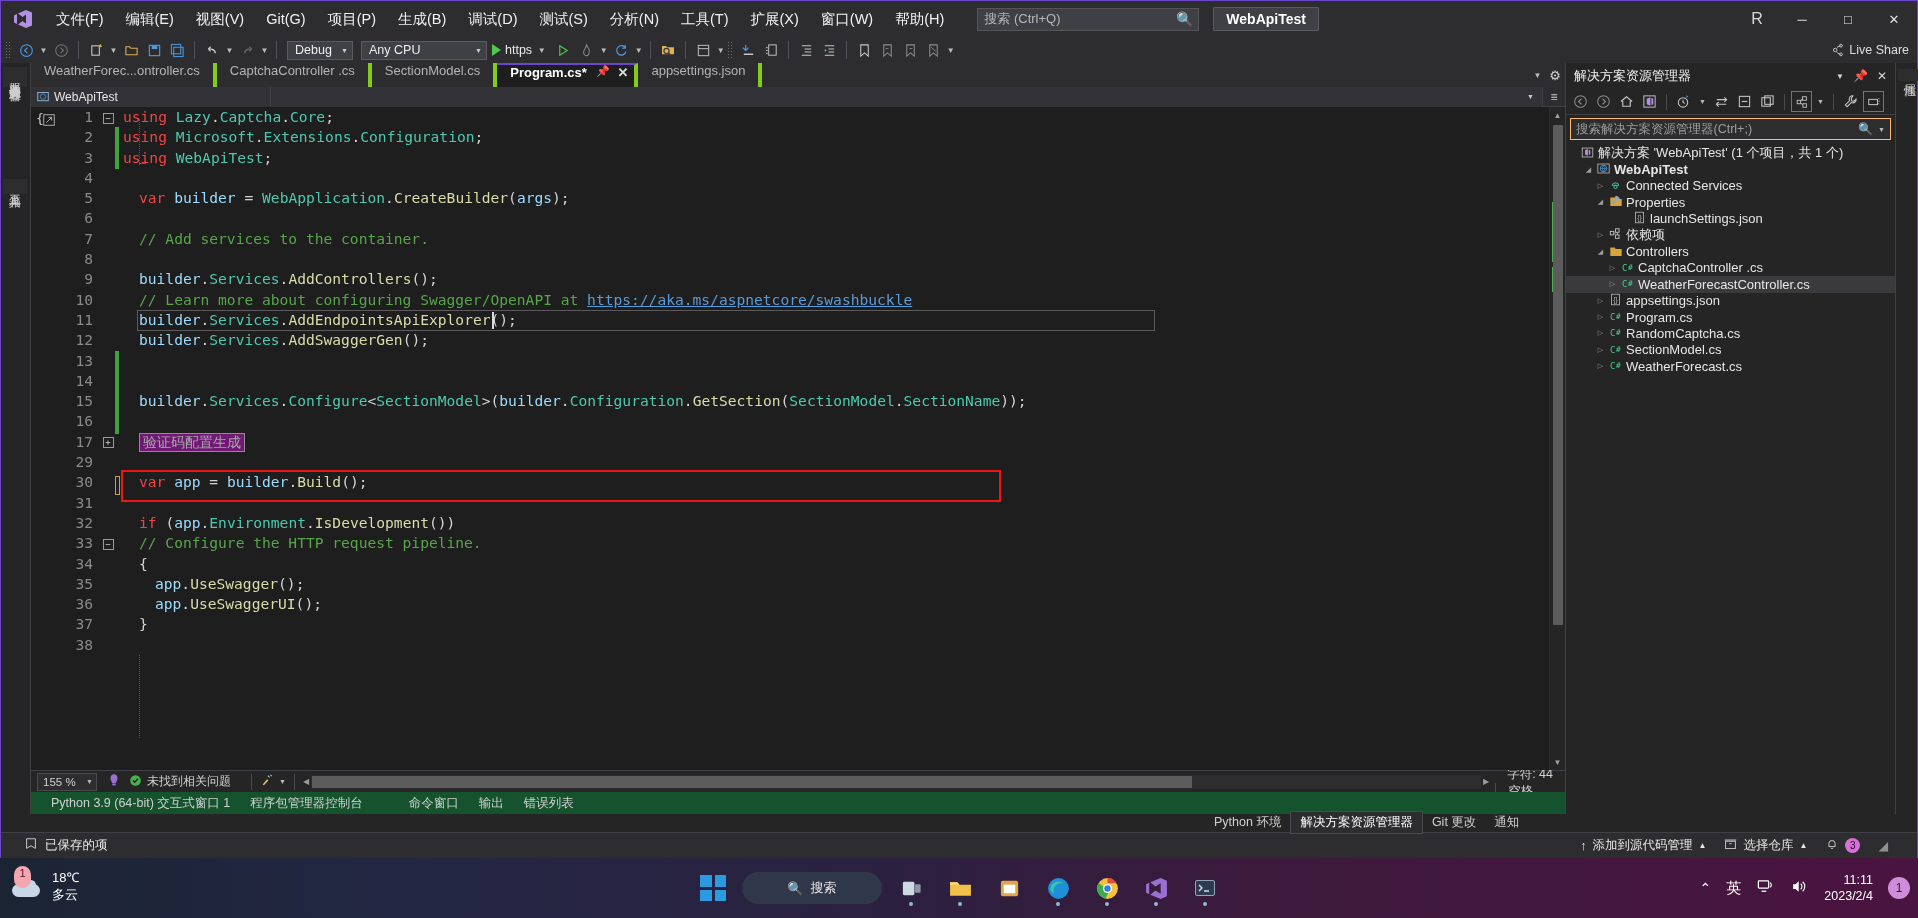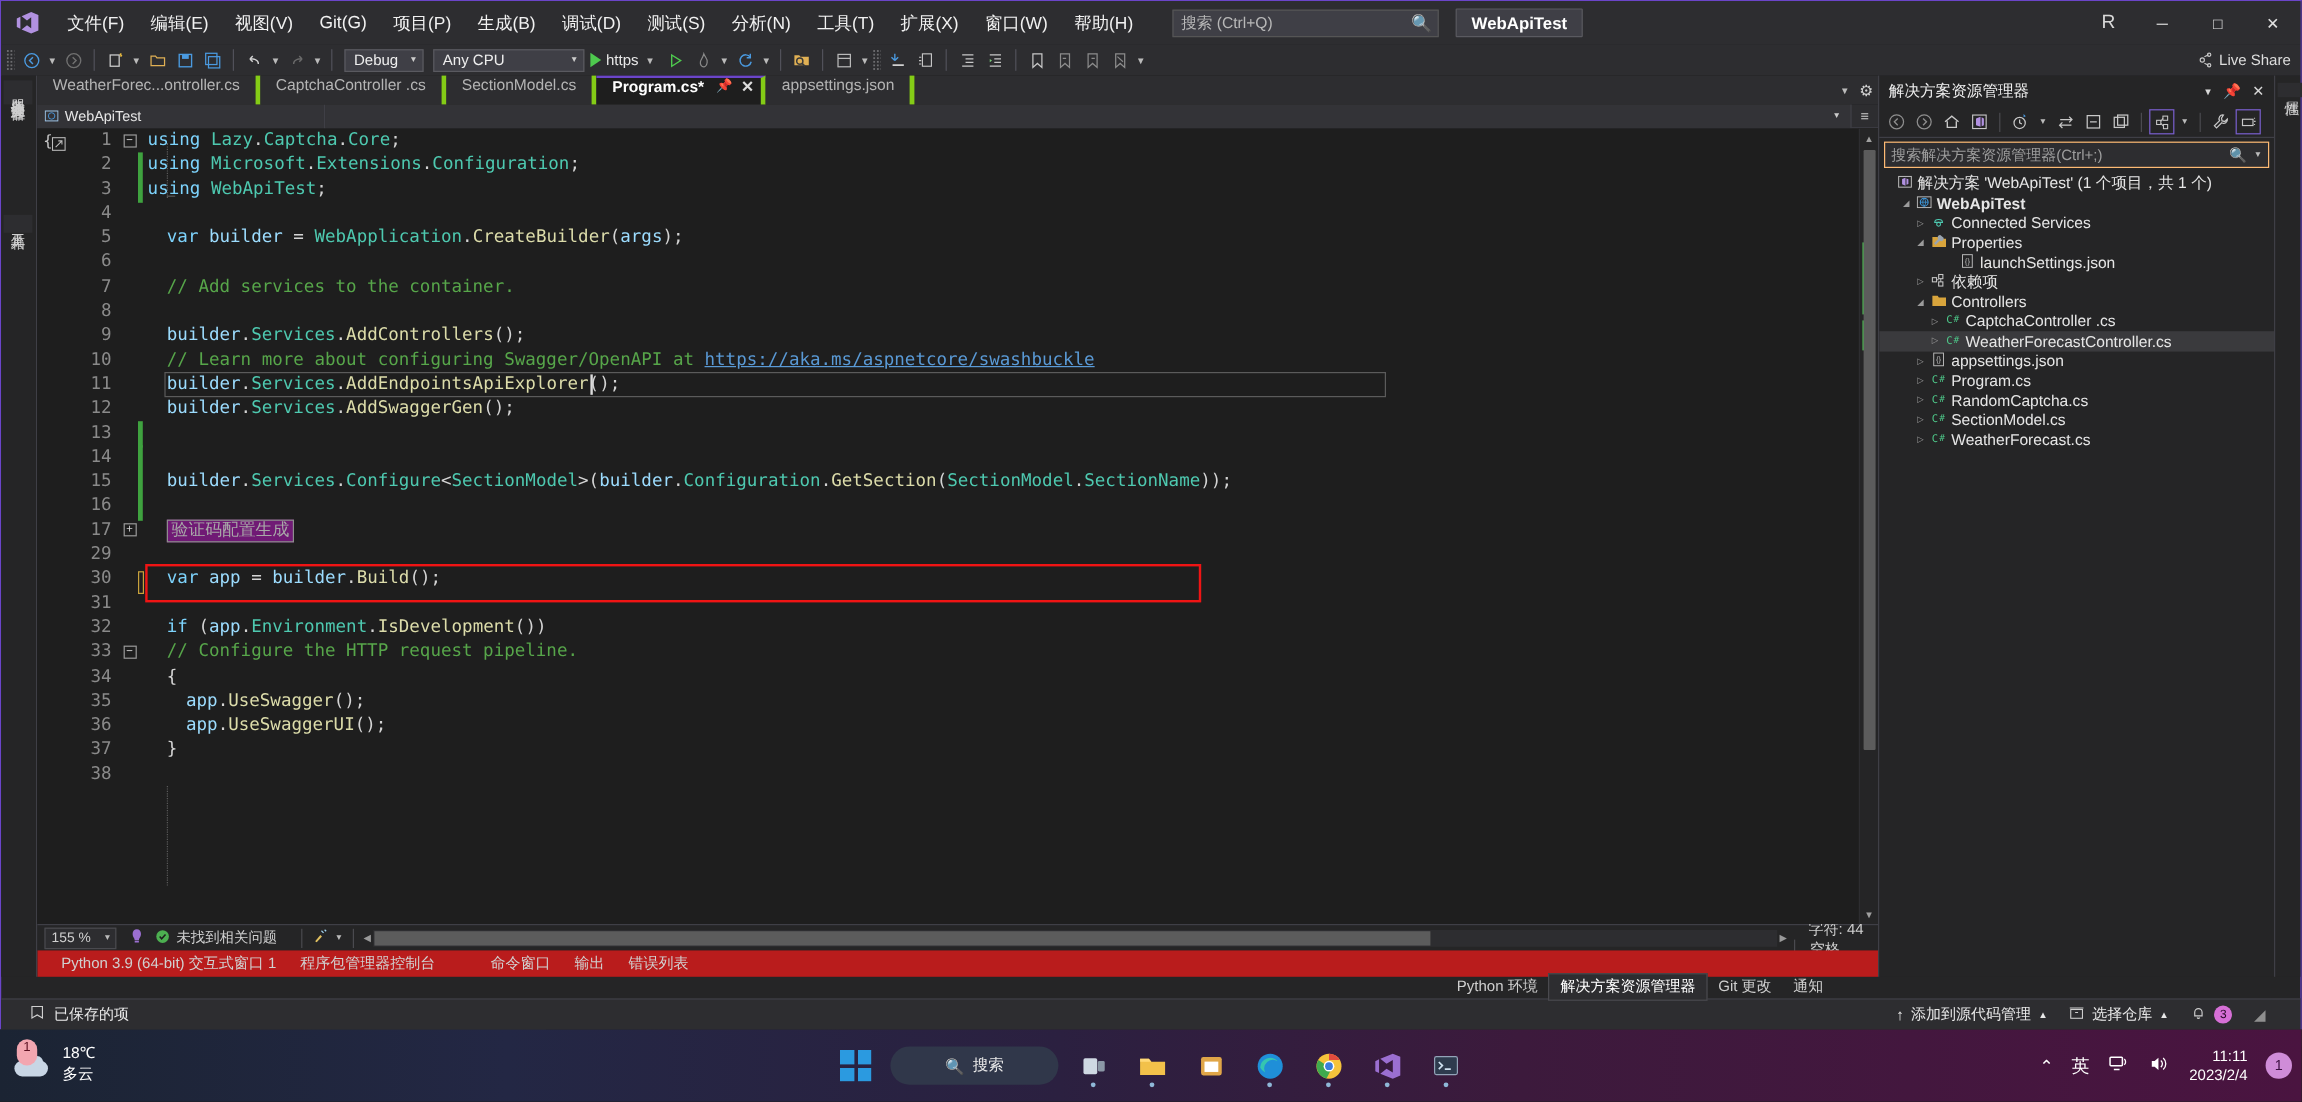--- a/index.html
+++ b/index.html
@@ -72,21 +72,21 @@
   .nb-split { width:22px; display:flex; align-items:center; justify-content:center; color:#ccc; font-size:12px; }
 
   .code-wrap { flex:1; display:flex; position:relative; overflow:hidden; background:#1e1e1e; }
   .code-scroll { flex:1; display:flex; position:relative; }
   .glyph-col { width:26px; background:#1e1e1e; position:relative; }
   .num-col { width:44px; text-align:right; padding-right:8px; color:#8a8a8a; }
   .fold-col { width:14px; }
   .ln { height:20.3px; line-height:20.3px; }
   .codefont { font-family:"DejaVu Sans Mono","Liberation Mono",monospace; font-size:14.6px; }
   .codetext { position:relative; flex:1; }
-  .c-kw   { color:#7dd3fc; }
+  .c-kw   { color:#ef4444; }
   .c-type { color:#4ec9b0; }
   .c-fn   { color:#dcdcaa; }
   .c-var  { color:#9cdcfe; }
   .c-cmt  { color:#57a64a; }
   .c-pun  { color:#d4d4d4; }
   .c-link { color:#5a9ad6; text-decoration:underline; }
   .changebar { position:absolute; left:0; width:4px; background:#3fa23f; }
   .foldbox { display:inline-block; width:11px; height:11px; border:1px solid #9a9a9a; color:#cfcfcf;
              font-size:9px; line-height:9px; text-align:center; vertical-align:middle; background:#1e1e1e; }
   .redbox { position:absolute; border:2.5px solid #f01414; pointer-events:none; }
@@ -106,21 +106,21 @@
               font-size:12px; color:#d0d0d0; }
   .zoomsel { width:60px; height:18px; background:#2d2d30; border:1px solid #4a4a4f; display:flex;
              align-items:center; justify-content:space-between; padding:0 3px 0 5px; margin-left:6px; font-size:11.5px; }
   .es-sep { width:1px; height:16px; background:#4a4a4f; margin:0 8px; }
   .hscroll { flex:1; height:14px; background:#2d2d30; margin:0 2px; position:relative; }
   .hscroll .hthumb { position:absolute; top:1px; height:12px; background:#5c5c5c; }
   .es-right { display:flex; align-items:flex-start; gap:0px; margin-left:auto;flex-direction:column; }
   .es-cell { padding:0 12px; font-size:12.5px; }
   .es-cell.bx { border-left:1px solid #4a4a4f; }
 
-  .panel-tabs { height:22px; background:#b91c1c; display:flex; align-items:center; font-size:12.5px;
+  .panel-tabs { height:22px; background:#14532d; display:flex; align-items:center; font-size:12.5px;
                 color:#d0d0d0; gap:0px; padding-left:10px; }
   .ptab { padding:2px 10px; }
 
   
   .sln { width:330px; background:#252526; display:flex; flex-direction:column; border-left:1px solid #3f3f46; }
   .sln-head { height:26px; display:flex; align-items:center; padding:0 4px 0 8px; font-size:13px; color:#f0f0f0; }
   .sln-head .tools { margin-left:auto; display:flex; align-items:center; gap:9px; color:#d8d8d8; font-size:12px; padding-right:4px; }
   .sln-tb { height:26px; display:flex; align-items:center; padding:0 4px; gap:2px; border-bottom:1px solid #3f3f46; }
   .sln-ico { width:21px; height:21px; display:flex; align-items:center; justify-content:center; color:#c8c8c8; font-size:12px; }
   .sln-ico.box { border:1px solid #7a5fd0; }

